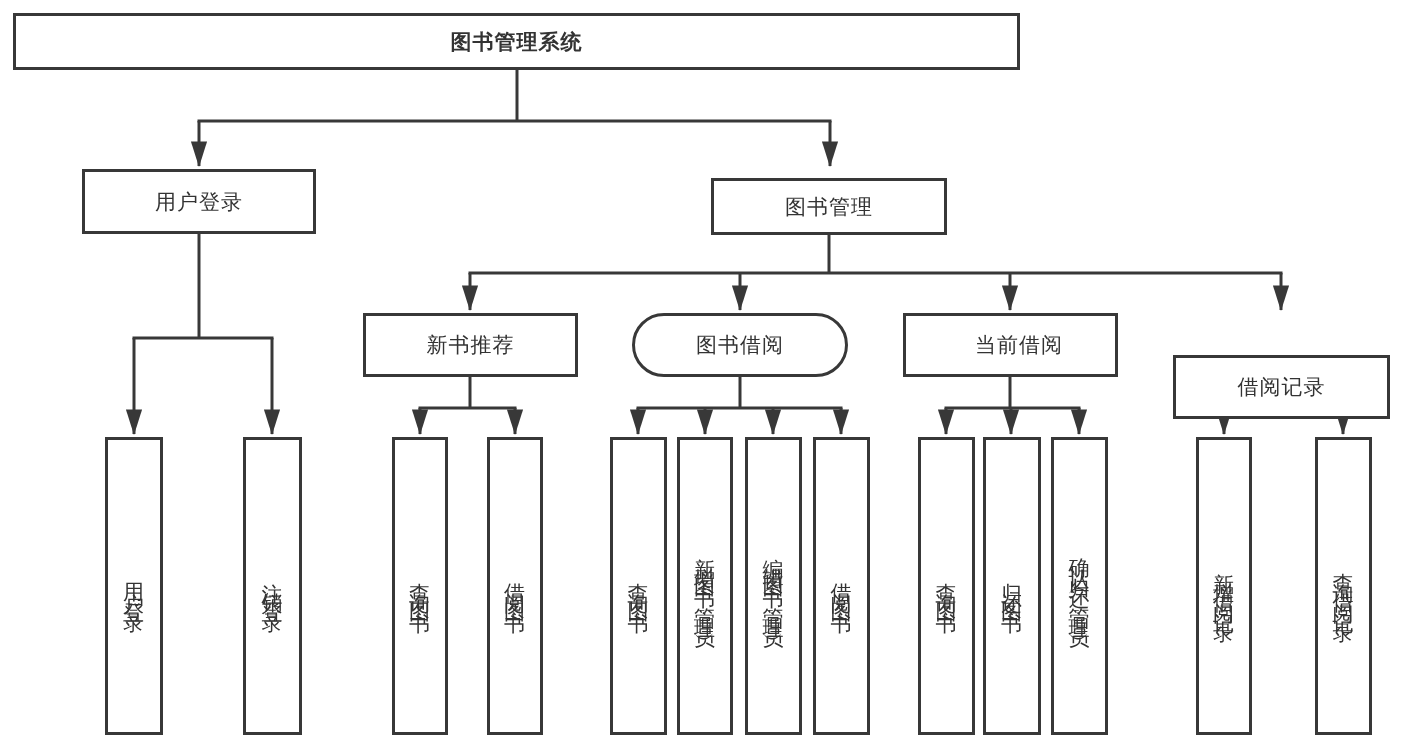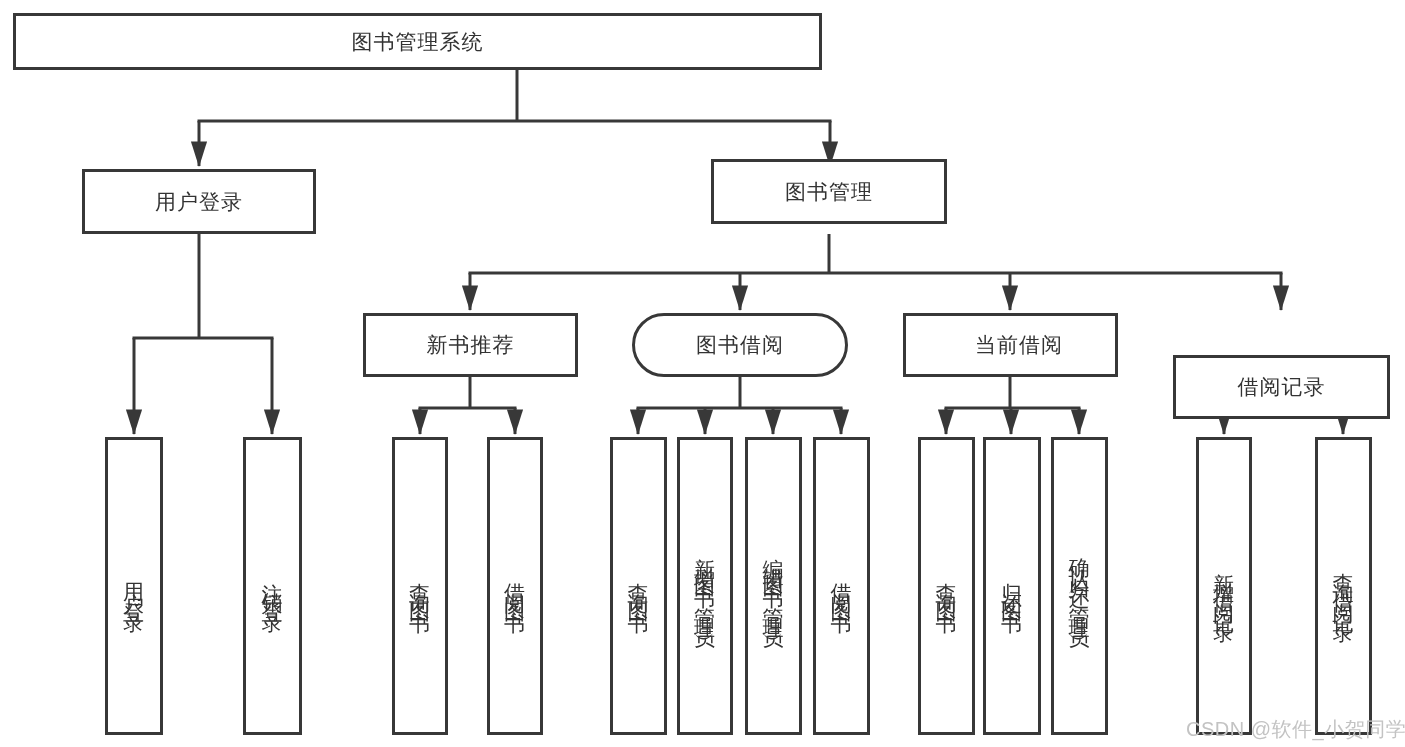--- a/index.html
+++ b/index.html
@@ -100,28 +100,28 @@
       <path d="M1011 408 V434" marker-end="url(#ah)"></path>
       <path d="M1079 408 V434" marker-end="url(#ah)"></path>
 
       <path d="M1281 377 V407"></path>
       <path d="M1222.5 407 H1344.5"></path>
       <path d="M1224 407 V434" marker-end="url(#ah)"></path>
       <path d="M1343 407 V434" marker-end="url(#ah)"></path>
     </g>
   </svg>
 
-  <div class="box" style="left:13px; top:13px; width:809px; height:57px;">
+  <div class="box" style="left:13px; top:13px; width:1007px; height:57px;font-weight:bold;">
     <span class="lbl">图书管理系统</span>
   </div>
 
   <div class="box" style="left:82px; top:169px; width:234px; height:65px;">
     <span class="lbl">用户登录</span>
   </div>
-  <div class="box" style="left:711px; top:159px; width:236px; height:65px;">
+  <div class="box" style="left:711px; top:178px; width:236px; height:57px;">
     <span class="lbl">图书管理</span>
   </div>
 
   <div class="box" style="left:363px; top:313px; width:215px; height:64px;align-items:center;">
     <span class="lbl">新书推荐</span>
   </div>
   <div class="box" style="left:632px; top:313px; width:216px; height:64px;border-radius:32px;">
     <span class="lbl">图书借阅</span>
   </div>
   <div class="box" style="left:903px; top:313px; width:215px; height:64px;padding-left:17px;">
@@ -168,15 +168,14 @@
     <span class="lbl">确认归还（管理员）</span>
   </div>
 
   <div class="box vert" style="left:1196px; top:437px; width:56px; height:298px;">
     <span class="lbl">新增借阅记录</span>
   </div>
   <div class="box vert" style="left:1315px; top:437px; width:57px; height:298px;">
     <span class="lbl">查询借阅记录</span>
   </div>
 
-  <div class="watermark">CSDN @软件_小贺同学</div>
 
 </div>
 
 </body></html>

